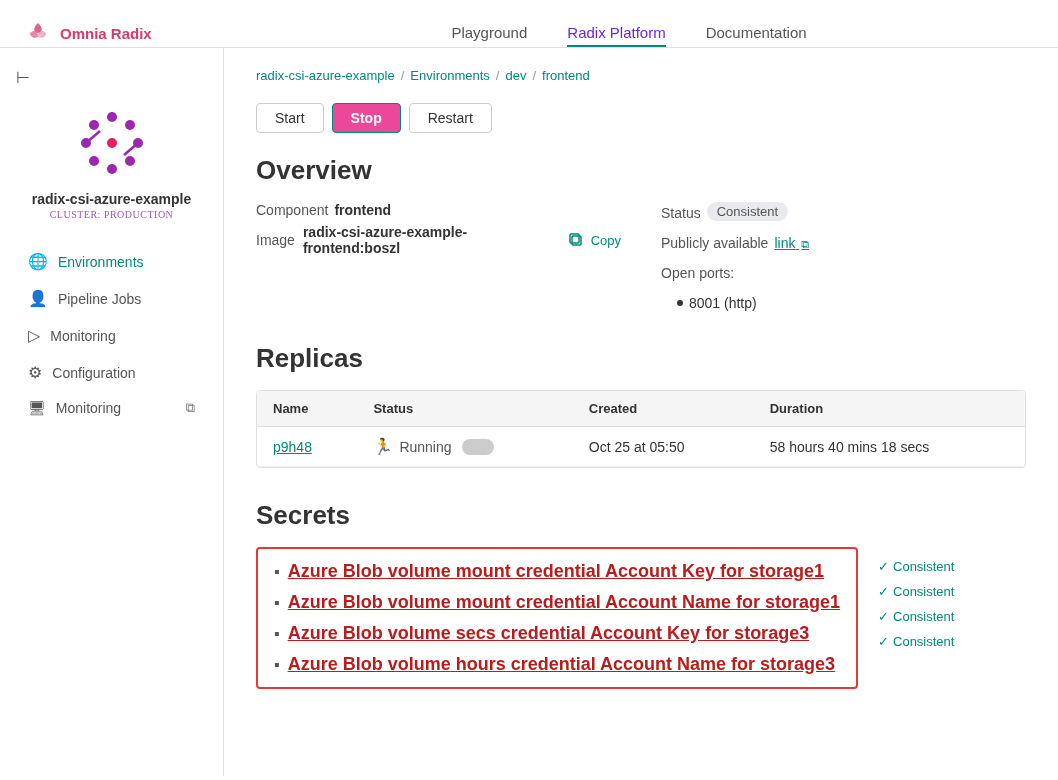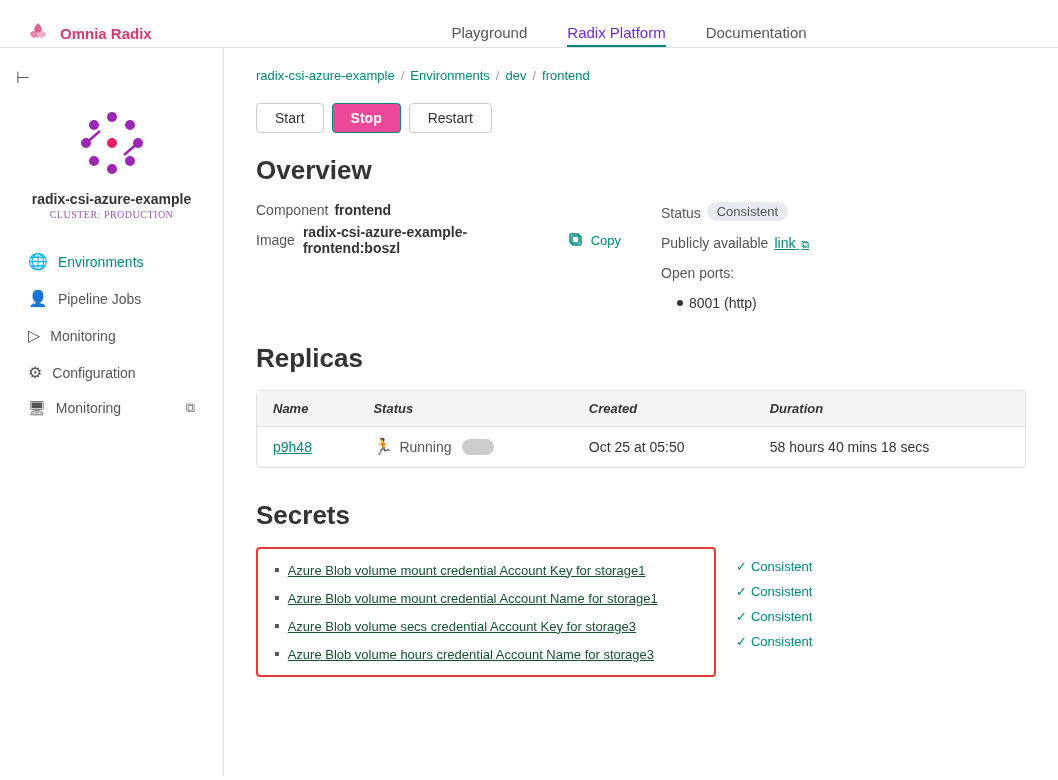--- a/index.html
+++ b/index.html
@@ -201,21 +201,21 @@
     .port-bullet { width: 6px; height: 6px; background: #333; border-radius: 50%; display: inline-block; }
 
     
     .replicas-section { margin-bottom: 32px; }
     .table-container {
       border: 1px solid #e0e0e0;
       border-radius: 4px;
       overflow: hidden;
     }
     table { width: 100%; border-collapse: collapse; }
-    thead tr { background: #f5f5f5; font-style: italic; }
+    thead tr { background: #f5f5f5; }
     th {
       text-align: left;
       padding: 10px 16px;
       font-size: 13px;
       font-weight: 600;
       color: #333;
       border-bottom: 1px solid #e0e0e0;
     }
     td {
       padding: 10px 16px;
@@ -249,21 +249,21 @@
       min-width: 460px;
     }
     .secret-row {
       display: flex;
       align-items: center;
       gap: 8px;
       margin-bottom: 10px;
     }
     .secret-row:last-child { margin-bottom: 0; }
     .secret-bullet { color: #555; font-size: 16px; }
-    .secret-link { color: #14532d; text-decoration: underline; cursor: pointer; font-size: 13px; }
+    .secret-link { color: #b91c1c; text-decoration: underline; cursor: pointer; font-size: 18px; font-weight: bold; }
     .secrets-status-col {
       display: flex;
       flex-direction: column;
       gap: 10px;
       margin-left: 20px;
       justify-content: flex-start;
       padding-top: 12px;
     }
     .consistent-badge {
       display: flex;

